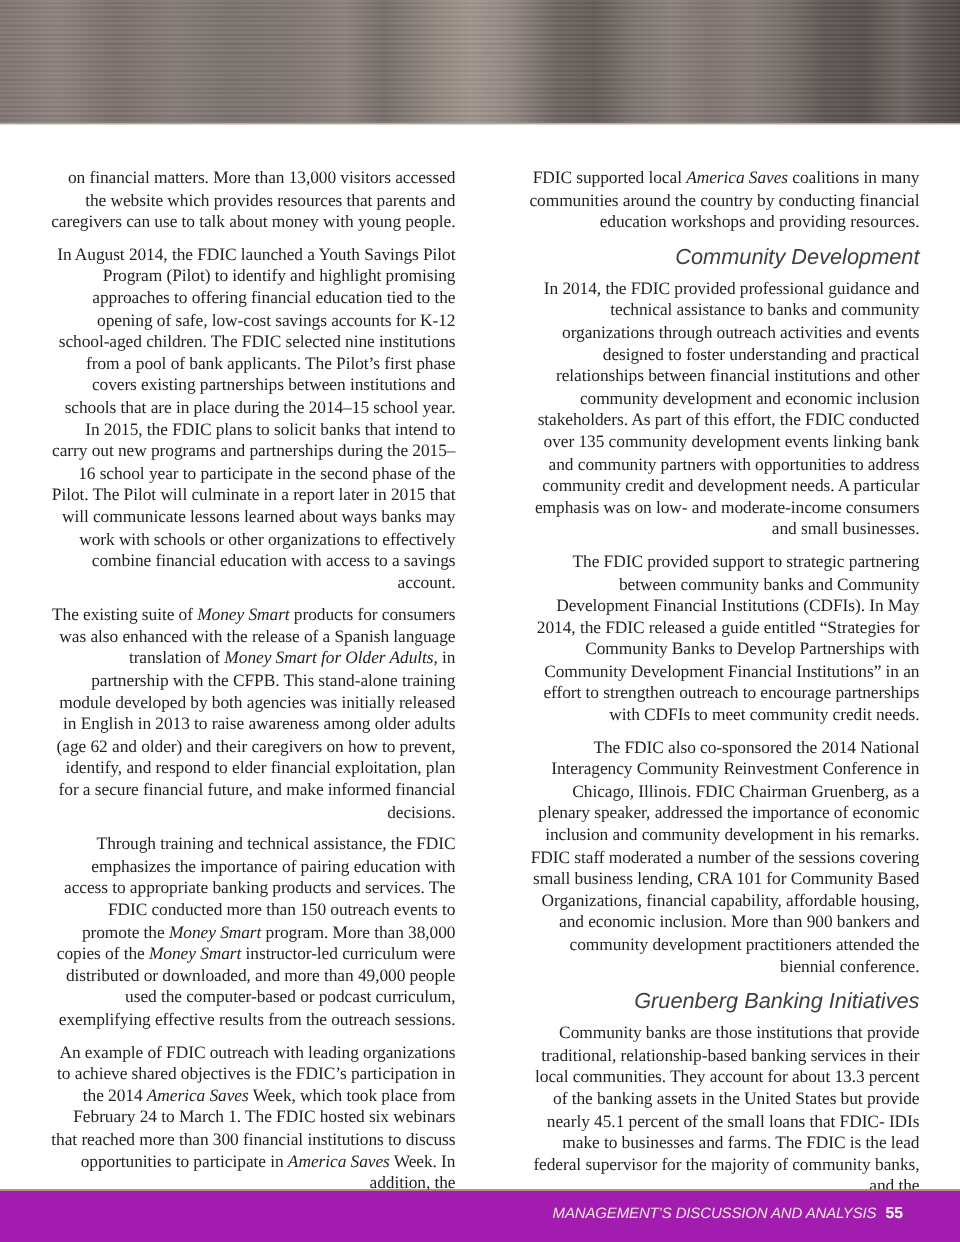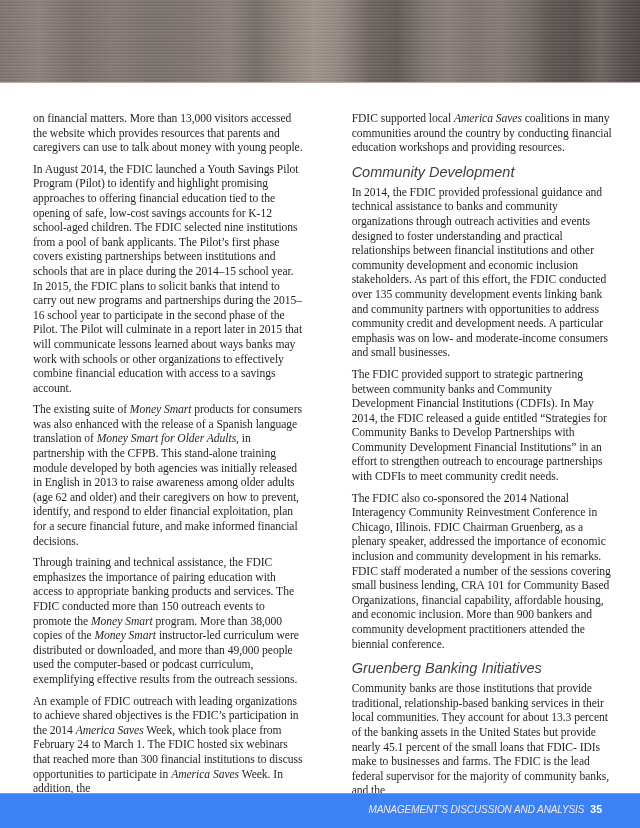--- a/index.html
+++ b/index.html
@@ -15,40 +15,40 @@
         repeating-linear-gradient(180deg, rgba(255,255,255,0.05) 0px, rgba(255,255,255,0.05) 1px, rgba(0,0,0,0.04) 2px, rgba(0,0,0,0.04) 3px),
         linear-gradient(90deg,
           #7f7572 0%, #8c827e 6%, #7a706c 12%, #857b77 18%, #7b726e 24%, #807672 30%,
           #8b817d 36%, #776e6a 40%, #90867f 45%, #a0948d 49%, #938883 53%, #6e6562 58%,
           #655c59 62%, #7d7470 66%, #8a807b 70%, #7f7571 74%, #867c78 78%, #776e6a 82%,
           #5f5754 86%, #58504d 90%, #6f6663 94%, #5a5250 97%, #4e4745 100%);
       border-bottom: 1px solid #b5aca8;
     }
     .columns {
       position: absolute; left: 33px; top: 112px; width: 580px;
-      display: flex; justify-content: space-between;
+      display: flex; justify-content: space-between; text-align: right;
     }
     .col { width: 292px; }
     .col.right { width: 282px; margin-left: 48px; }
     p {
       margin: 0 0 7px 0;
       font-size: 11.6px; line-height: 14.6px;
       letter-spacing: -0.05px;
     }
     em { font-style: italic; }
     h2 {
       margin: 4px 0 5px 0;
       font-family: "Liberation Sans", "DejaVu Sans", sans-serif;
       font-style: italic; font-weight: normal;
       font-size: 14.5px; line-height: 18px;
       color: #404040;
     }
     .footer-bar {
       position: absolute; left: 0; top: 793px; width: 640px; height: 35px;
-      background: #3b82f6;
+      background: #a21caf;
       border-top: 1px solid #b08a7d;
     }
     .footer-text {
       position: absolute; right: 38px; top: 9px;
       font-family: "Liberation Sans", "DejaVu Sans", sans-serif;
       font-size: 10px; color: #f3e6e0; white-space: nowrap;
       display: flex; align-items: baseline; gap: 6px;
     }
     .footer-title { font-style: italic; letter-spacing: -0.1px; }
     .page-number { font-weight: bold; color: #ffffff; font-size: 10.5px; }
@@ -74,15 +74,15 @@
     <p>The FDIC provided support to strategic partnering between community banks and Community Development Financial Institutions (CDFIs).  In May 2014, the FDIC released a guide entitled “Strategies for Community Banks to Develop Partnerships with Community Development Financial Institutions” in an effort to strengthen outreach to encourage partnerships with CDFIs to meet community credit needs.</p>
     <p>The FDIC also co-sponsored the 2014 National Interagency Community Reinvestment Conference in Chicago, Illinois. FDIC Chairman Gruenberg, as a plenary speaker, addressed the importance of economic inclusion and community development in his remarks.  FDIC staff moderated a number of the sessions covering small business lending, CRA 101 for Community Based Organizations, financial capability, affordable housing, and economic inclusion. More than 900 bankers and community development practitioners attended the biennial conference.</p>
     <h2>Gruenberg Banking Initiatives</h2>
     <p>Community banks are those institutions that provide traditional, relationship-based banking services in their local communities.  They account for about 13.3 percent of the banking assets in the United States but provide nearly 45.1 percent of the small loans that FDIC- IDIs make to businesses and farms.  The FDIC is the lead federal supervisor for the majority of community banks, and the</p>
   </div>
 </div>
 
 <div class="footer-bar">
   <div class="footer-text">
     <span class="footer-title">MANAGEMENT’S DISCUSSION AND ANALYSIS</span>
-    <span class="page-number">35</span>
+    <span class="page-number">55</span>
   </div>
 </div>
 
 </body></html>

